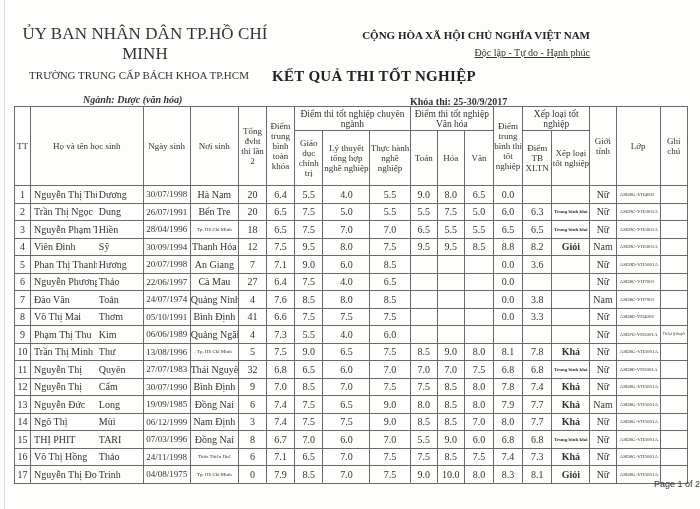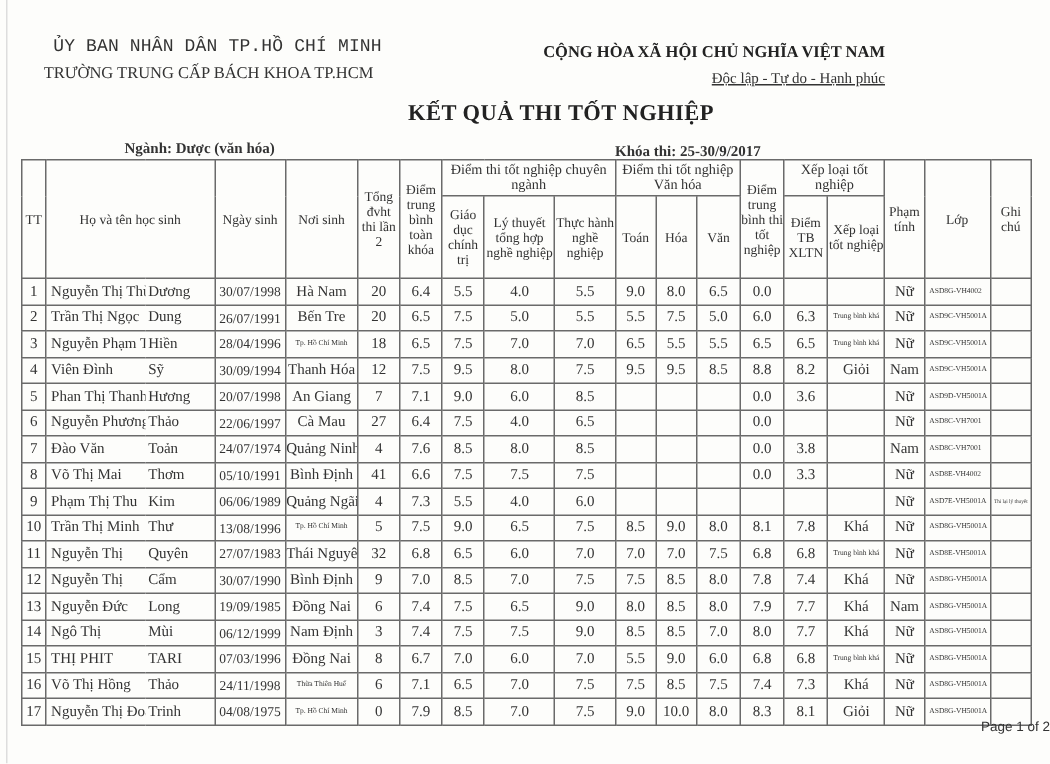--- a/index.html
+++ b/index.html
@@ -4,27 +4,27 @@
 <style>
   html, body { margin: 0; padding: 0; }
   body {
     width: 700px; height: 509px; overflow: hidden;
     background: #fdfdfb;
     font-family: "Liberation Serif", "DejaVu Serif", serif;
     color: #2a2a2a;
     position: relative;
   }
   .hdr-left { position: absolute; left: 0; top: 24px; width: 290px; text-align: center; }
-  .hdr-left .l1 { font-size: 12px; color: #333; letter-spacing: 0.1px; font-family: Liberation Mono, monospace; }
+  .hdr-left .l1 { font-size: 17px; color: #333; letter-spacing: 0.1px; }
   .hdr-left .l2 { font-size: 11px; color: #333; margin-top: 5px; margin-left: -12px; }
   .hdr-right { position: absolute; left: 330px; top: 29px; width: 260px; text-align: right; }
   .hdr-right .l1 { font-size: 11px; font-weight: bold; color: #222; }
   .hdr-right .l2 { font-size: 10px; color: #333; margin-top: 6px; text-decoration: underline; }
   .doc-title { position: absolute; left: 0; width: 700px; top: 68px; text-align: center; font-size: 15px; font-weight: bold; letter-spacing: 0.3px; color: #222; margin-left: 24px; }
-  .major { position: absolute; left: 83px; top: 94px; font-size: 10px; font-weight: bold; color: #333; }
+  .major { position: absolute; left: 83px; top: 94px; font-size: 10px; font-weight: bold; color: #333; font-style: italic; }
   .exam { position: absolute; left: 410px; top: 96px; font-size: 10px; font-weight: bold; color: #333; }
 
   table.grid {
     position: absolute; left: 14px; top: 106px;
     border-collapse: collapse;
     table-layout: fixed;
     width: 674px;
     font-size: 10px;
   }
   table.grid th, table.grid td {
@@ -38,21 +38,21 @@
   table.grid th { font-weight: normal; font-size: 9px; line-height: 10px; white-space: normal; color: #333; text-align: center; }
   table.grid th.group { font-size: 9.5px; }
   table.grid tbody td { height: 16.5px; color: #333; }
   td.name-first { text-align: left !important; padding-left: 3px !important; border-right: none !important; }
   td.name-last { text-align: left !important; border-left: none !important; padding-left: 2px !important; margin-left: 33px; }
   td.date { font-size: 9px; }
   td.place { font-size: 10px; }
   td.place.small, td.rank.small { font-size: 5px; }
   td.cls { font-size: 5px; text-align: left !important; padding-left: 3px !important; }
   td.note { font-size: 3.5px; }
-  td.rank { font-size: 10px; }
+  td.rank { font-size: 10px; font-weight: bold; }
   .footer { position: absolute; left: 0; width: 700px; top: 479px; text-align: right; font-family: "Liberation Sans", sans-serif; font-size: 9px; color: #333; }
   .scan-edge { position: absolute; top: 0; bottom: 0; width: 1px; background: #ddd; }
 </style>
 </head>
 <body>
 
 <div class="scan-edge" style="left:4px"></div>
 
 <div class="hdr-left">
   <div class="l1">ỦY BAN NHÂN DÂN TP.HỒ CHÍ MINH</div>
@@ -94,21 +94,21 @@
       <th rowspan="2">TT</th>
       <th rowspan="2" colspan="2">Họ và tên học sinh</th>
       <th rowspan="2">Ngày sinh</th>
       <th rowspan="2">Nơi sinh</th>
       <th rowspan="2">Tổng đvht thi lần 2</th>
       <th rowspan="2">Điểm trung bình toàn khóa</th>
       <th colspan="3" class="group">Điểm thi tốt nghiệp chuyên ngành</th>
       <th colspan="3" class="group">Điểm thi tốt nghiệp Văn hóa</th>
       <th rowspan="2">Điểm trung bình thi tốt nghiệp</th>
       <th colspan="2" class="group">Xếp loại tốt nghiệp</th>
-      <th rowspan="2">Phạm tính</th>
+      <th rowspan="2">Giới tính</th>
       <th rowspan="2">Lớp</th>
       <th rowspan="2">Ghi chú</th>
     </tr>
     <tr style="height:55px">
       <th>Giáo dục chính trị</th>
       <th>Lý thuyết tổng hợp nghề nghiệp</th>
       <th>Thực hành nghề nghiệp</th>
       <th>Toán</th>
       <th>Hóa</th>
       <th>Văn</th>

